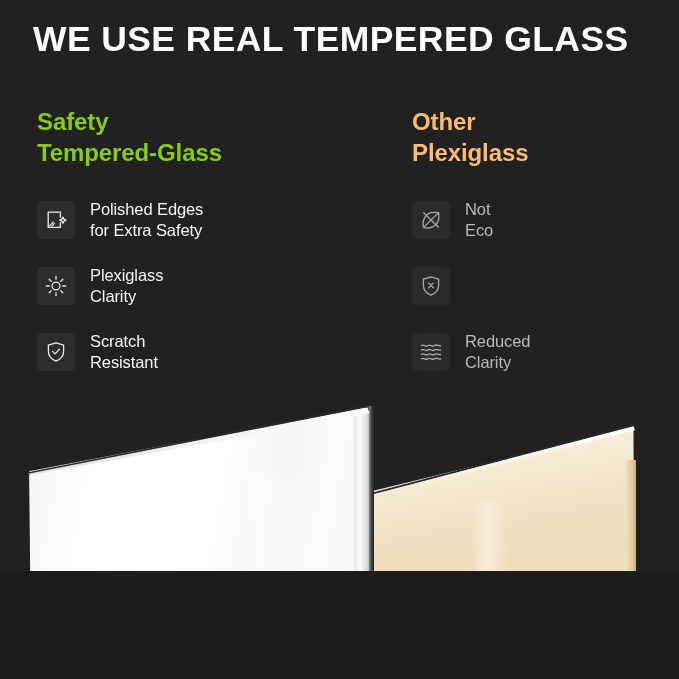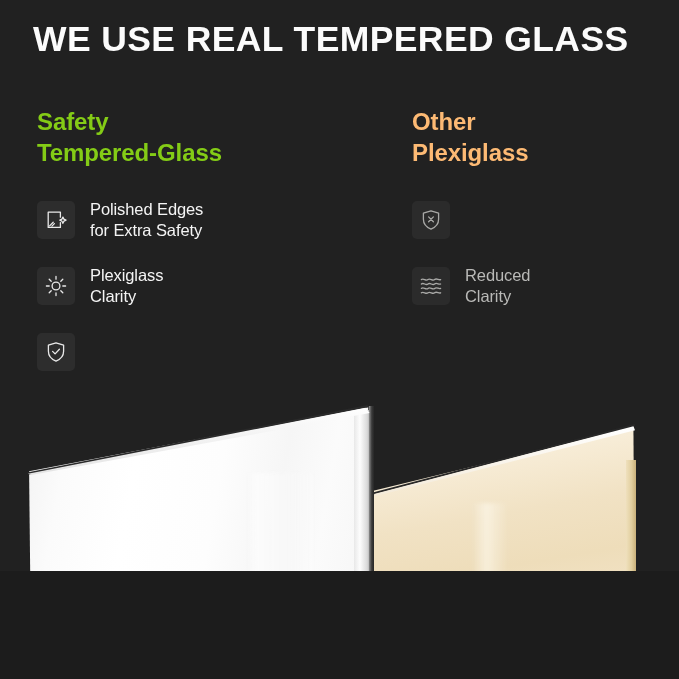--- a/index.html
+++ b/index.html
@@ -259,27 +259,41 @@
     </div>
 
     <div class="feature">
       <span class="icon-box">
         <svg width="24" height="24" viewBox="0 0 24 24" fill="none" stroke="#e9e9e9" stroke-width="1.3" stroke-linecap="round" stroke-linejoin="round">
           <path d="M12 2.8 L19.6 5.1 V11.3 C19.6 16.0 16.3 19.4 12 21.2
                    C7.7 19.4 4.4 16.0 4.4 11.3 V5.1 Z"></path>
           <path d="M8.6 11.4 L11.1 13.9 L15.4 9.2"></path>
         </svg>
       </span>
+      <span class="feature-label">Scratch
+Resistant</span>
     </div>
   </div>
 
   <div class="column" id="col-right">
     <div class="col-title">Other
 Plexiglass</div>
 
+    <div class="feature">
+      <span class="icon-box">
+        <svg width="24" height="24" viewBox="0 0 24 24" fill="none" stroke="#a9a9a7" stroke-width="1.3" stroke-linecap="round" stroke-linejoin="round">
+          <path d="M4.5 19.4 C2.6 13.6 6.0 6.3 12.2 4.7 C15.0 4.0 18.2 4.4 19.6 4.6
+                   C19.8 6.0 20.1 9.3 19.4 12.1 C17.8 18.3 10.4 21.4 4.5 19.4 Z"></path>
+          <path d="M4.6 19.4 L19.6 4.6"></path>
+          <path d="M4.7 4.7 L19.4 19.3"></path>
+        </svg>
+      </span>
+      <span class="feature-label">Not
+Eco</span>
+    </div>
 
     <div class="feature">
       <span class="icon-box">
         <svg width="24" height="24" viewBox="0 0 24 24" fill="none" stroke="#a9a9a7" stroke-width="1.3" stroke-linecap="round" stroke-linejoin="round">
           <path d="M12 2.8 L19.6 5.1 V11.3 C19.6 16.0 16.3 19.4 12 21.2
                    C7.7 19.4 4.4 16.0 4.4 11.3 V5.1 Z"></path>
           <path d="M9.6 8.9 L14.4 13.7 M14.4 8.9 L9.6 13.7"></path>
         </svg>
       </span>
     </div>

